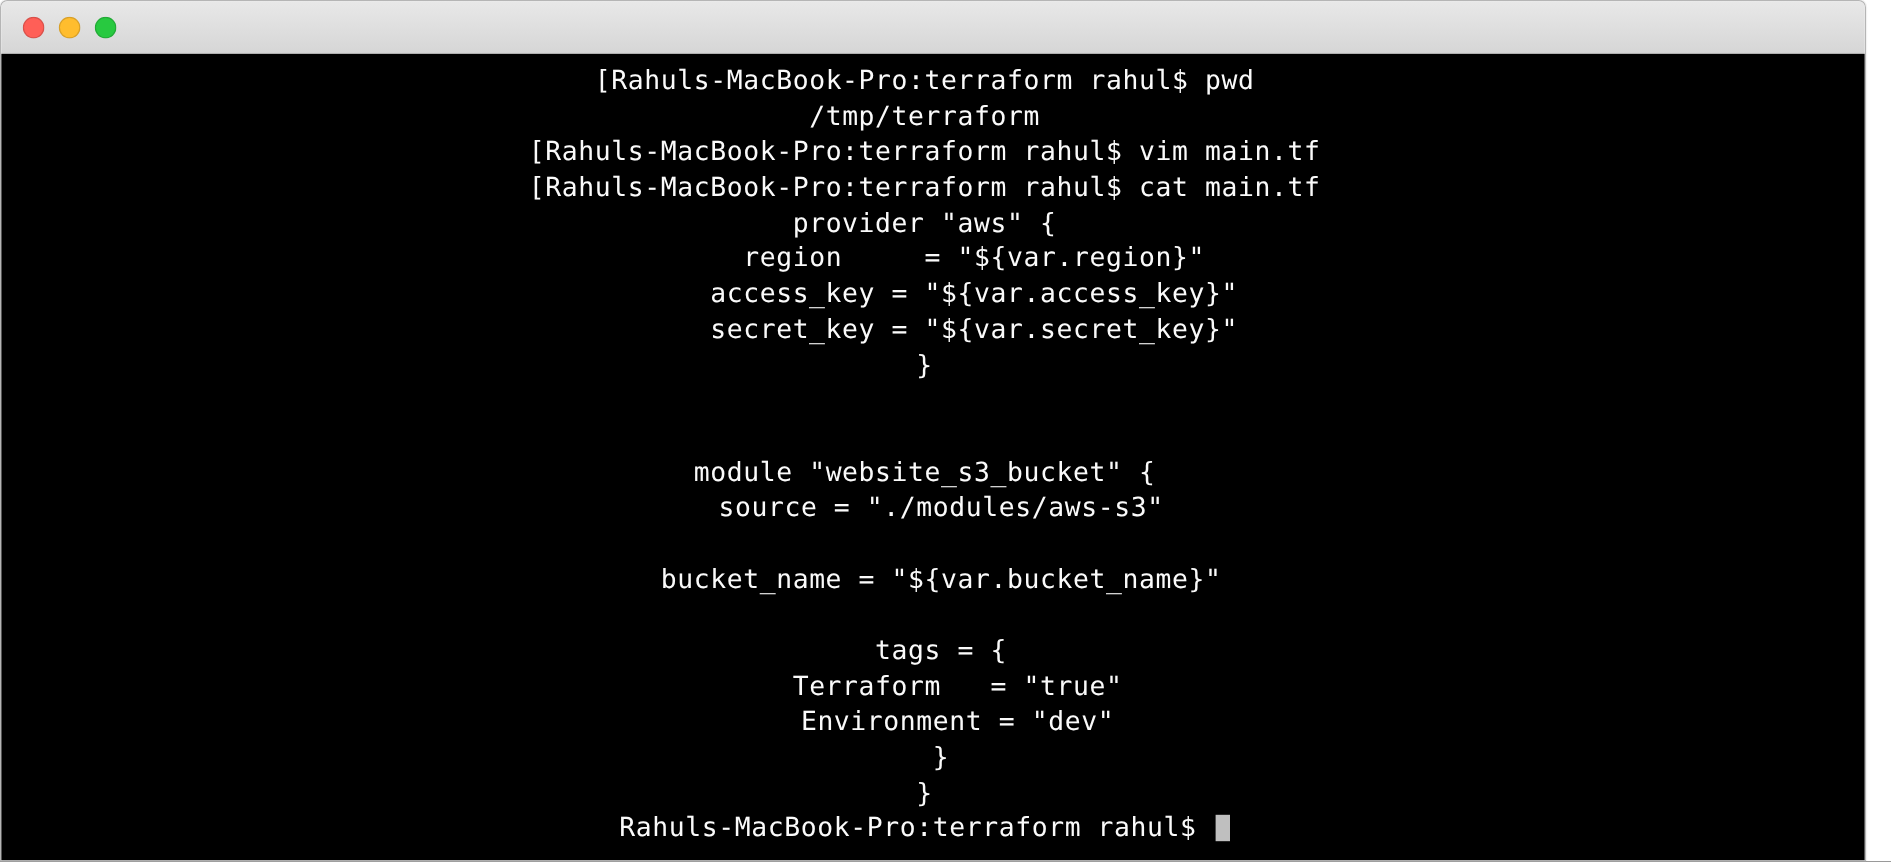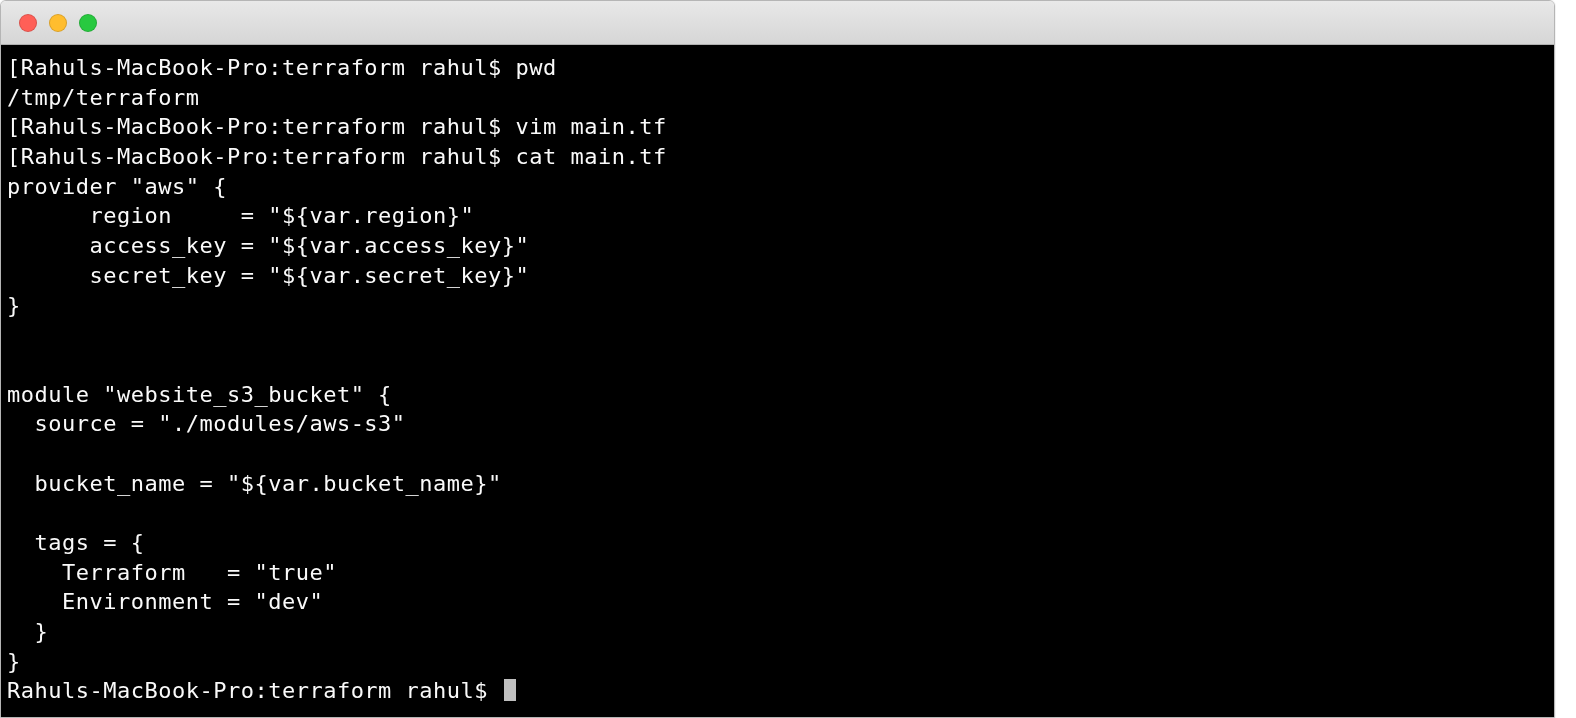--- a/index.html
+++ b/index.html
@@ -49,20 +49,21 @@
       background: #000;
       color: #fafafa;
       font-family: "SF Mono", "Menlo", "Consolas", monospace;
       font-size: 22px;
       line-height: 1.35;
       letter-spacing: 0.5px;
       padding: 8px 20px 8px 6px;
       white-space: pre;
       overflow: hidden;
       font-weight: 500;
+      text-align: center;
     }
     .cursor {
       display: inline-block;
       width: 12px;
       height: 22px;
       background: #bfbfbf;
       vertical-align: text-bottom;
       margin-left: 2px;
       transform: translateY(-2px);
     }

